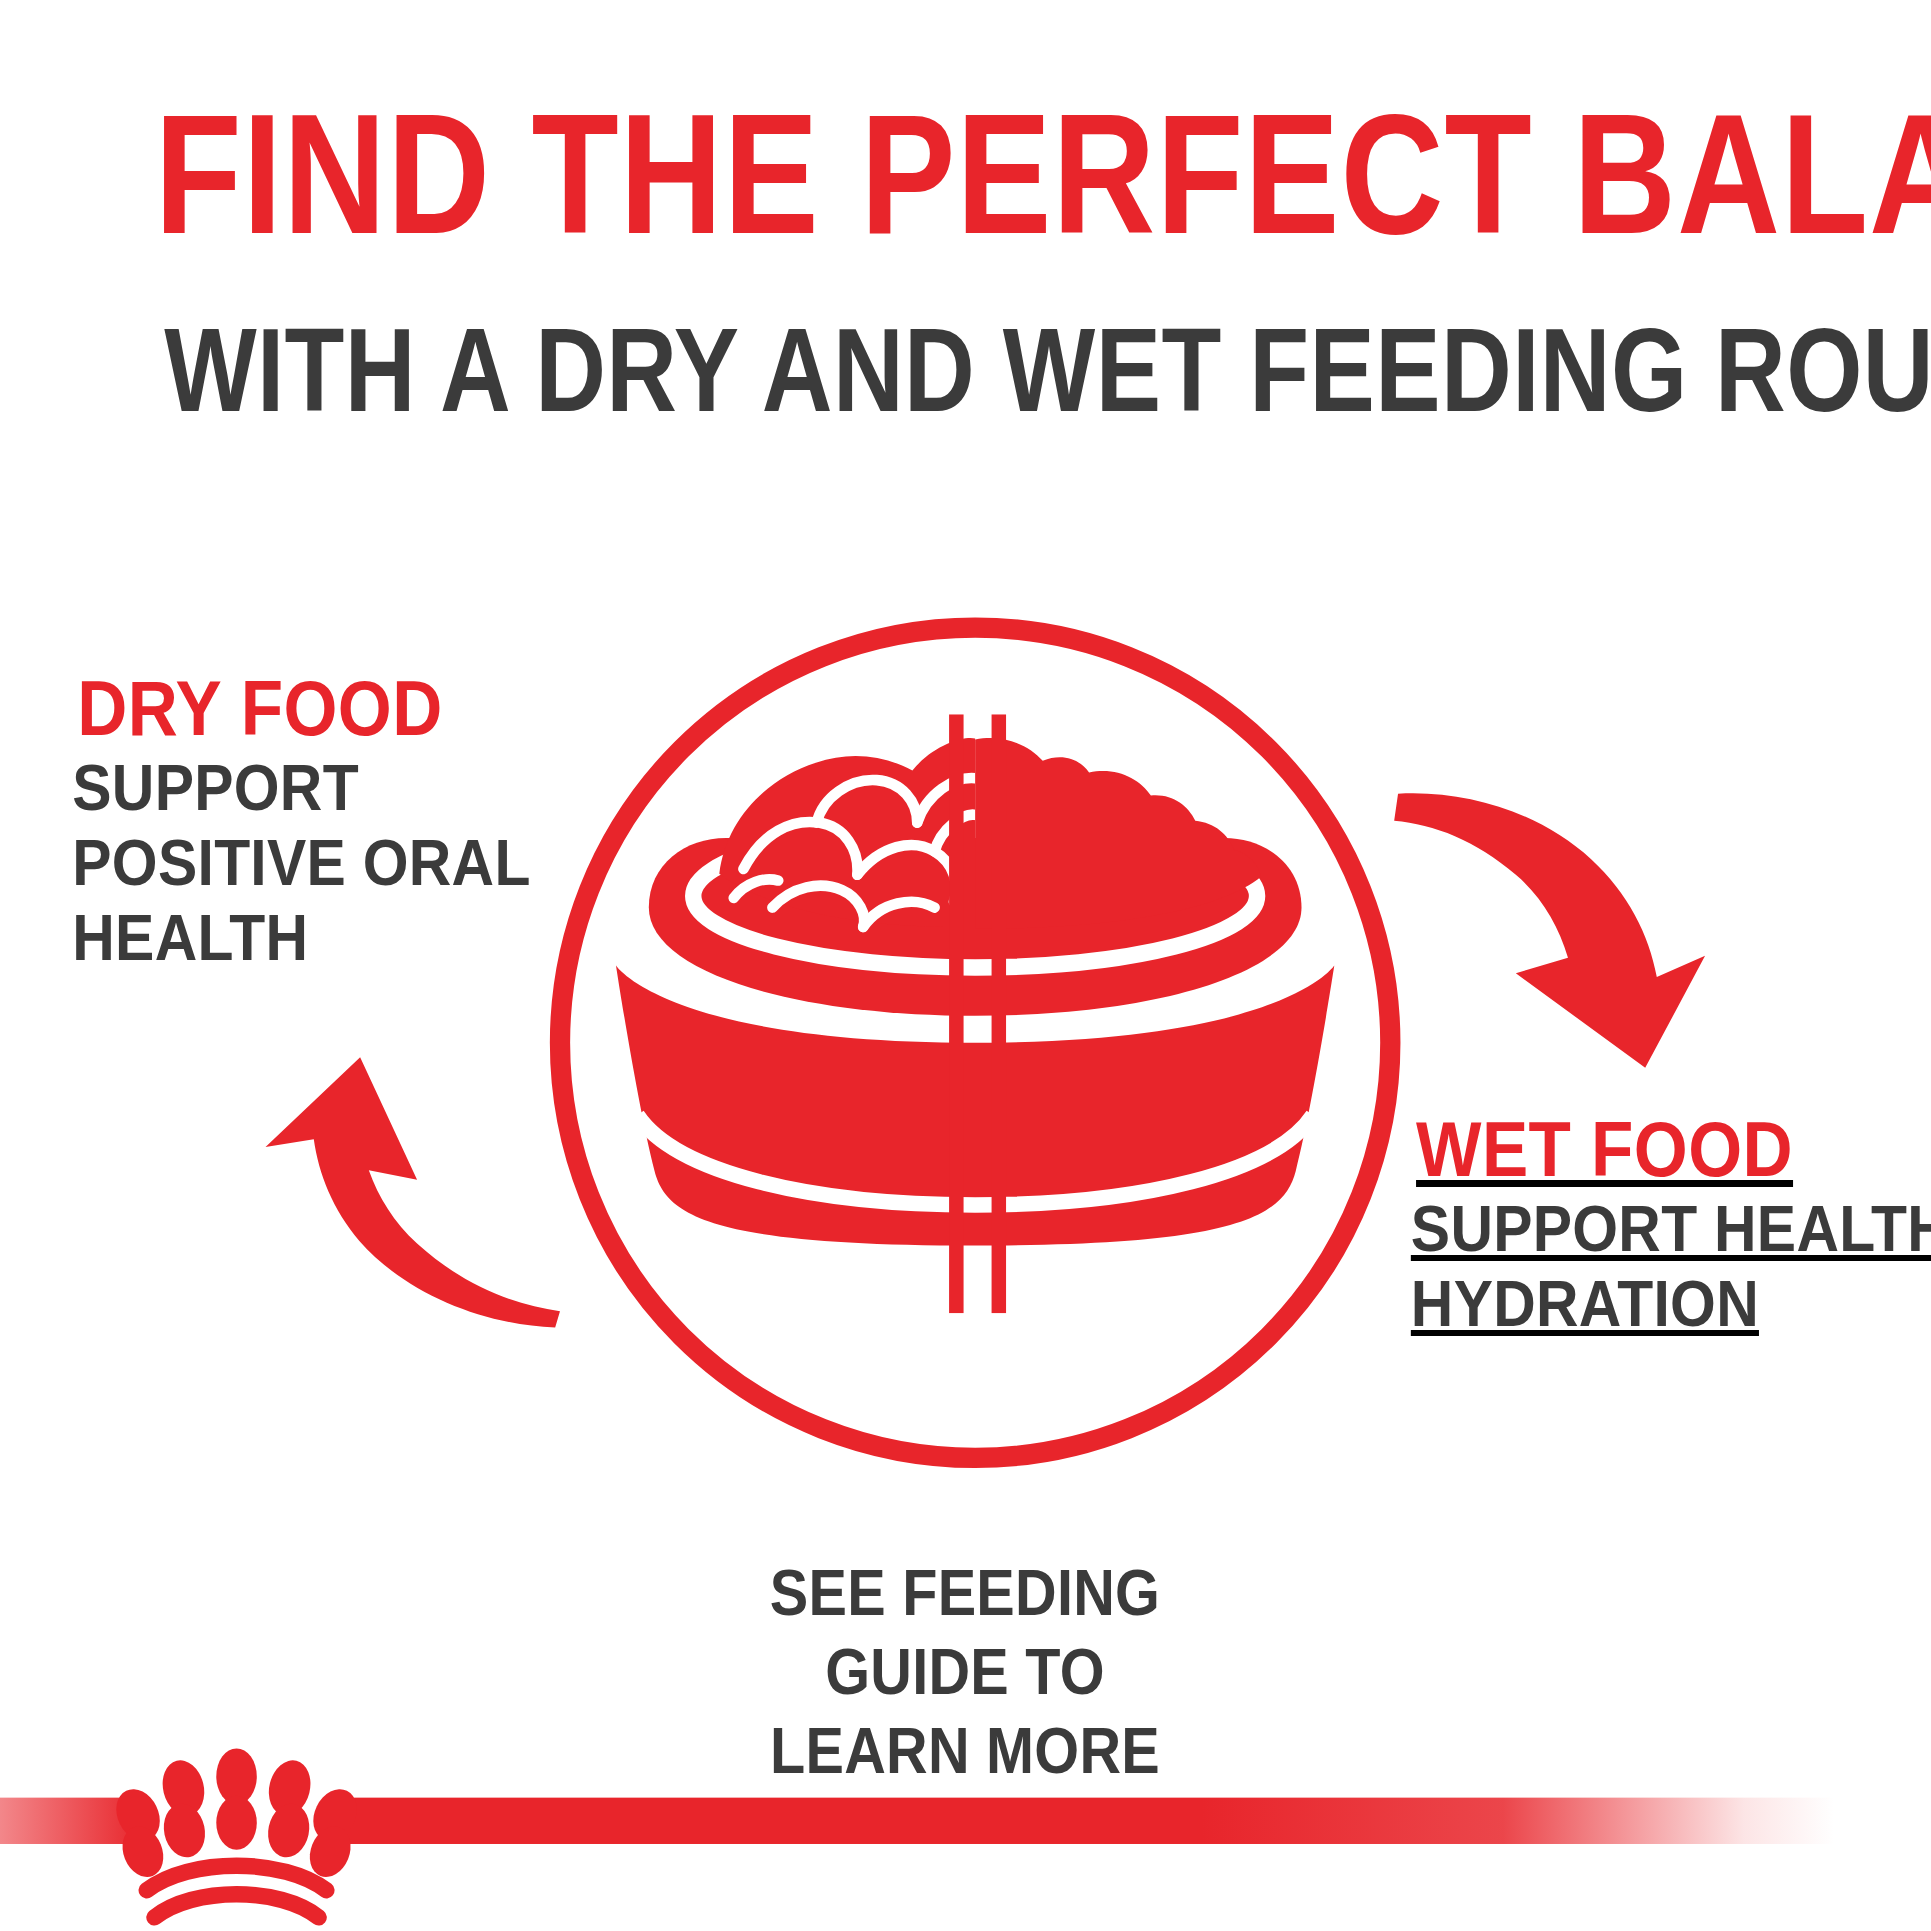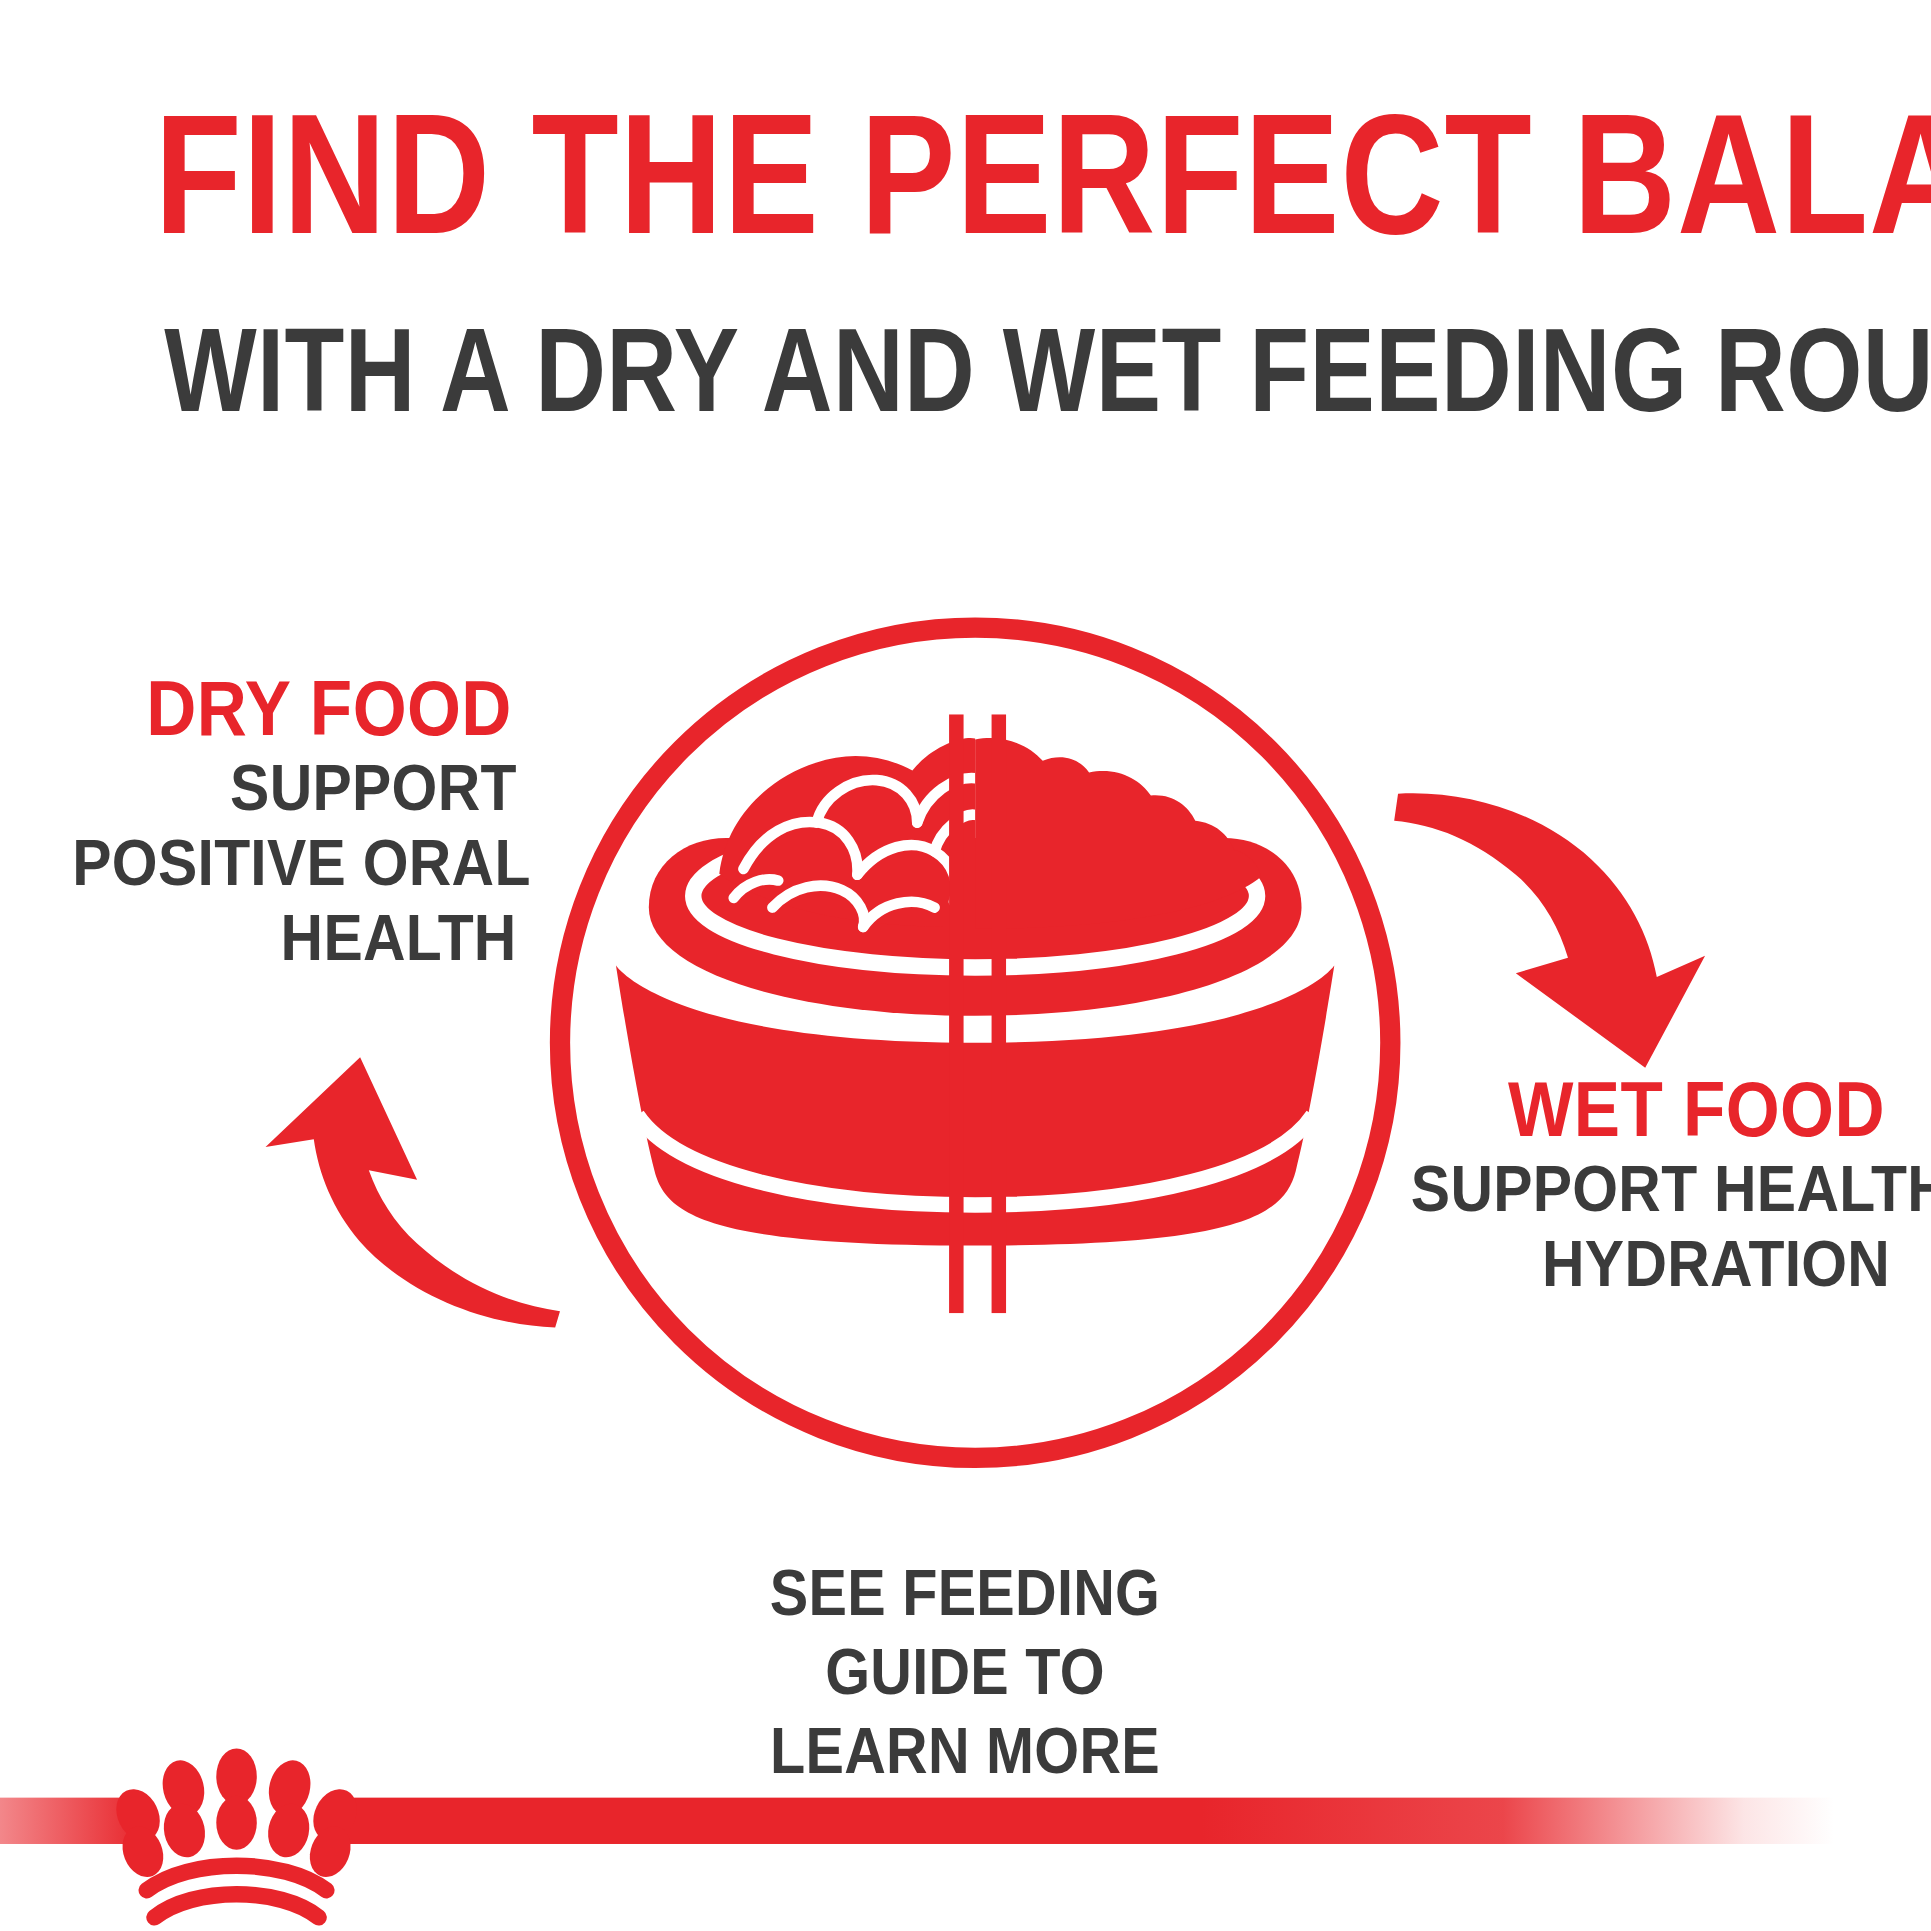--- a/index.html
+++ b/index.html
@@ -55,21 +55,21 @@
     line-height: 118px;
     letter-spacing: 0.5px;
     transform: scaleX(0.83);
     transform-origin: center top;
     white-space: nowrap;
   }
 
   
   .callout {
     position: absolute;
-    text-align: right;
+    text-align: left;
   }
   .callout .heading {
     color: #E8252B;
     font-weight: bold;
     font-size: 77px;
     line-height: 85px;
     letter-spacing: 0.5px;
     transform: scaleX(0.9);
     white-space: nowrap;
   }
@@ -77,21 +77,21 @@
     color: #3B3B3B;
     font-weight: bold;
     font-size: 64px;
     line-height: 75px;
     letter-spacing: 0.3px;
     transform: scaleX(0.92);
   }
   .callout .body span { display: block; white-space: nowrap; }
 
   #dry-callout  { left: 53px;  top: 666px;  width: 483px; }
-  #wet-callout  { left: 1390px; top: 1067px; width: 521px; }
+  #wet-callout  { left: 1390px; top: 1107px; width: 521px; text-decoration: underline; }
 
   
   #cta {
     position: absolute;
     left: 579px;
     top: 1554px;
     width: 772px;
     text-align: center;
     color: #3B3B3B;
     font-weight: bold;

